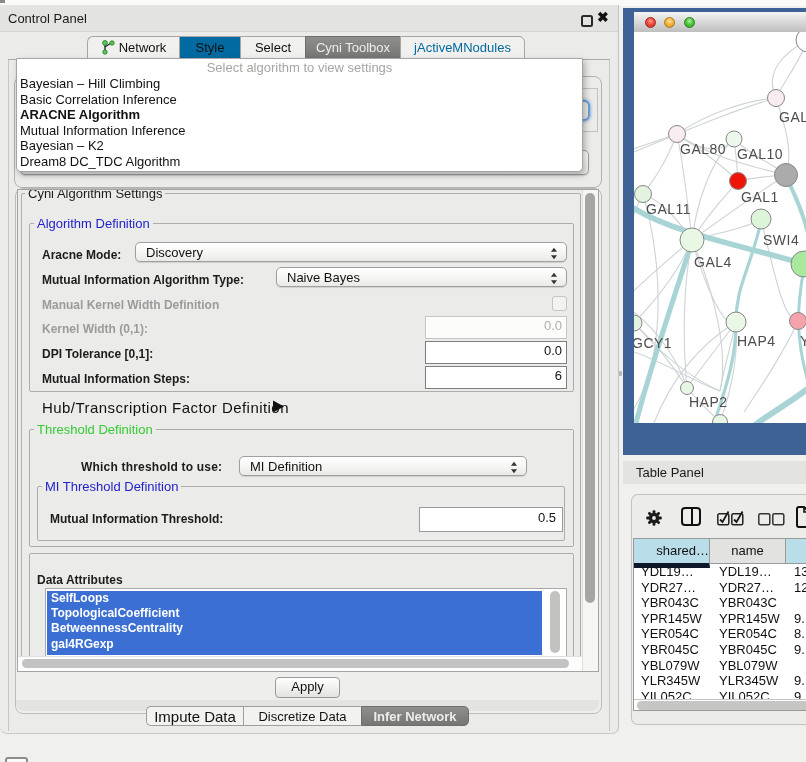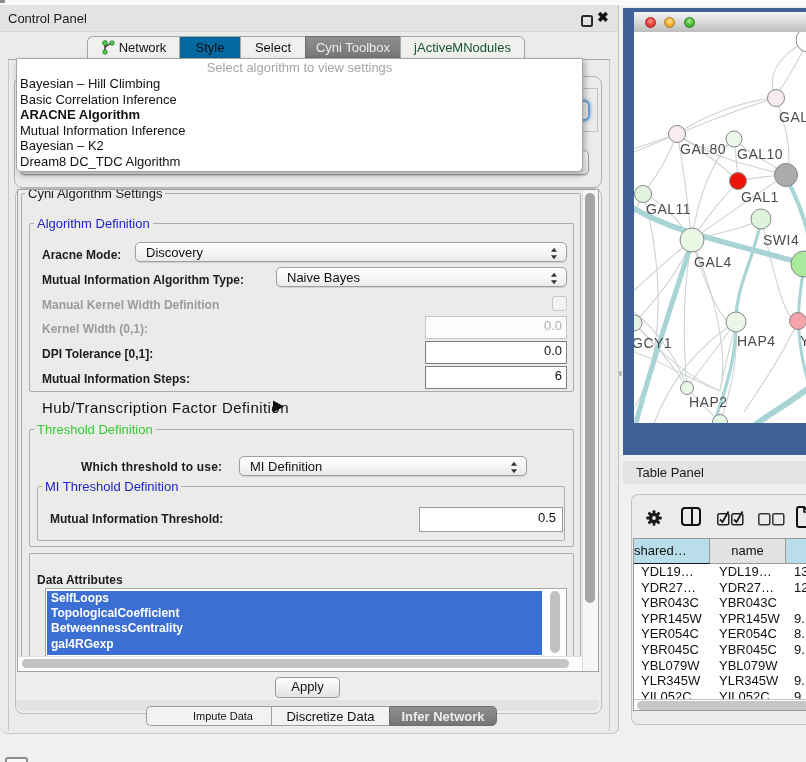--- a/index.html
+++ b/index.html
@@ -50,21 +50,21 @@
         <circle cx="11" cy="3" r="2.2" fill="#57c957" stroke="#1f7a1f" stroke-width="0.8"></circle>
         <circle cx="4" cy="12" r="2.2" fill="#57c957" stroke="#1f7a1f" stroke-width="0.8"></circle>
       </svg>Network</div>
     <div style="width:60px;background:#0369a1;border:1px solid #a6a6a4;border-right:none;
          display:flex;align-items:center;justify-content:center;font-size:13px;color:#111;">Style</div>
     <div style="width:64px;background:#f0f0ee;border:1px solid #a6a6a4;border-right:none;
          display:flex;align-items:center;justify-content:center;font-size:13px;color:#111;">Select</div>
     <div style="width:94px;background:linear-gradient(#8e8e8c,#767674);border:1px solid #6e6e6c;border-right:none;
          display:flex;align-items:center;justify-content:center;font-size:13px;color:#ededeb;">Cyni Toolbox</div>
     <div style="width:123px;background:#f0f0ee;border:1px solid #a6a6a4;border-radius:0 6px 0 0;
-         display:flex;align-items:center;justify-content:center;font-size:13px;color:#14532d;">jActiveMNodules</div>
+         display:flex;align-items:center;justify-content:center;font-size:13px;color:#0369a1;">jActiveMNodules</div>
   </div>
 
   <div class="abs" style="left:14px;top:76px;width:586px;height:110px;border:1px solid #b2b2b0;border-radius:8px;background:#ebebe9;"></div>
   <div class="abs" style="left:20px;top:88px;width:576px;height:42px;border:1px solid #c2c2c0;"></div>
   <div class="abs" style="left:300px;top:100px;width:286px;height:17px;border:2px solid #6a9fd9;border-radius:6px;box-shadow:0 0 3px 1px rgba(100,155,215,0.65);background:#e8e8e6;"></div>
   <div class="combo" style="left:20px;top:150px;width:567px;height:23px;"></div>
 
   <div class="abs" style="left:15px;top:188px;width:585px;height:524px;border:1px solid #bcbcba;border-radius:8px;background:#eeeeec;"></div>
   <div class="abs" style="left:16px;top:700px;width:583px;height:11px;background:#e3e3e1;border-radius:0 0 8px 8px;"></div>
 
@@ -144,21 +144,21 @@
 
     <div class="abs" style="left:564px;top:0;width:16px;height:481px;background:#f6f6f4;border-left:1px solid #dededc;"></div>
     <div class="abs" style="left:567px;top:3px;width:10px;height:410px;background:#a5a5a3;border-radius:5px;"></div>
   </div>
 
   <div class="abs" style="left:275px;top:677px;width:63px;height:19px;background:linear-gradient(#ffffff,#eeeeec 60%,#e2e2e0);
        border:1px solid #9a9a98;border-radius:4px;text-align:center;font-size:13px;color:#111;line-height:18px;">Apply</div>
 
   <div class="abs" style="left:146px;top:706px;height:20px;display:flex;">
     <div style="width:96px;background:#f2f2f0;border:1px solid #9e9e9c;border-right:none;border-radius:5px 0 0 5px;
-         display:flex;align-items:center;justify-content:center;font-size:11px;color:#111;padding-left:28px;">Impute Data</div>
+         display:flex;align-items:center;justify-content:center;font-size:15px;color:#111;">Impute Data</div>
     <div style="width:117px;background:#f2f2f0;border:1px solid #9e9e9c;border-right:none;
          display:flex;align-items:center;justify-content:center;font-size:13px;color:#111;">Discretize Data</div>
     <div style="width:106px;background:linear-gradient(#8e8e8c,#767674);border:1px solid #6e6e6c;border-radius:0 5px 5px 0;
          display:flex;align-items:center;justify-content:center;font-size:13px;color:#ededeb;font-weight:bold;">Infer Network</div>
   </div>
 
   <div class="abs" style="left:16px;top:58px;width:565px;height:112px;background:#ffffff;
        border:1px solid #a5a5a3;border-radius:0 0 5px 5px;box-shadow:2px 3px 6px rgba(0,0,0,0.28);">
     <div style="position:absolute;top:1px;left:0;width:100%;text-align:center;font-size:13px;color:#a5a5a3;">Select algorithm to view settings</div>
     <div style="position:absolute;top:17px;left:3px;font-size:13px;color:#111;line-height:15.5px;">Bayesian – Hill Climbing<br>Basic Correlation Inference<br><b>ARACNE Algorithm</b><br>Mutual Information Inference<br>Bayesian – K2<br>Dream8 DC_TDC Algorithm</div>
@@ -295,22 +295,22 @@
       <rect x="0.8" y="0.8" width="11" height="11" rx="1.5" fill="none" stroke="#333" stroke-width="1.5"></rect>
       <rect x="14.8" y="0.8" width="11" height="11" rx="1.5" fill="none" stroke="#333" stroke-width="1.5"></rect>
     </svg>
     <svg class="abs" style="left:795px;top:506px;" width="14" height="22" viewBox="0 0 14 22">
       <path d="M2 3 Q2 1 4 1 L9 1 L14 6 L14 19 Q14 21 12 21 L4 21 Q2 21 2 19 Z" fill="none" stroke="#111" stroke-width="2"></path>
       <path d="M9 1 L9 6 L14 6" fill="none" stroke="#111" stroke-width="1.6"></path>
     </svg>
 
     <div class="abs" style="left:633px;top:538px;width:175px;height:171px;border:1px solid #9a9a98;background:#ffffff;overflow:hidden;">
 
-      <div style="position:absolute;left:0;top:0;width:75px;height:24px;background:#b9dde9;border-right:1px solid #9a9a98;border-bottom:1px solid #0f172a;
-           text-align:left;font-size:13px;color:#111;line-height:24px;">shared…</div>
+      <div style="position:absolute;left:0;top:0;width:75px;height:24px;background:#b9dde9;border-right:1px solid #9a9a98;border-bottom:5px solid #0f172a;
+           text-align:right;font-size:13px;color:#111;line-height:24px;">shared…</div>
       <div style="position:absolute;left:76px;top:0;width:75px;height:24px;background:#e2e2e0;border-right:1px solid #9a9a98;border-bottom:1px solid #9a9a98;
            text-align:center;font-size:13px;color:#111;line-height:24px;">name</div>
       <div style="position:absolute;left:152px;top:0;width:23px;height:24px;background:#b9dde9;border-bottom:1px solid #9a9a98;
            text-align:center;font-size:13px;color:#111;line-height:24px;"></div>
 
       <div style="position:absolute;left:7px;top:25px;font-size:13px;color:#111;line-height:15.6px;">YDL19…<br>YDR27…<br>YBR043C<br>YPR145W<br>YER054C<br>YBR045C<br>YBL079W<br>YLR345W<br>YIL052C</div>
       <div style="position:absolute;left:85px;top:25px;font-size:13px;color:#111;line-height:15.6px;">YDL19…<br>YDR27…<br>YBR043C<br>YPR145W<br>YER054C<br>YBR045C<br>YBL079W<br>YLR345W<br>YIL052C</div>
       <div style="position:absolute;left:160px;top:25px;font-size:13px;color:#111;line-height:15.6px;">13<br>12<br><br>9.<br>8.<br>9.<br><br>9.<br>9.</div>
 
       <div style="position:absolute;left:0;top:160px;width:175px;height:13px;background:#fdfdfd;border-top:1px solid #c6c6c4;"></div>

